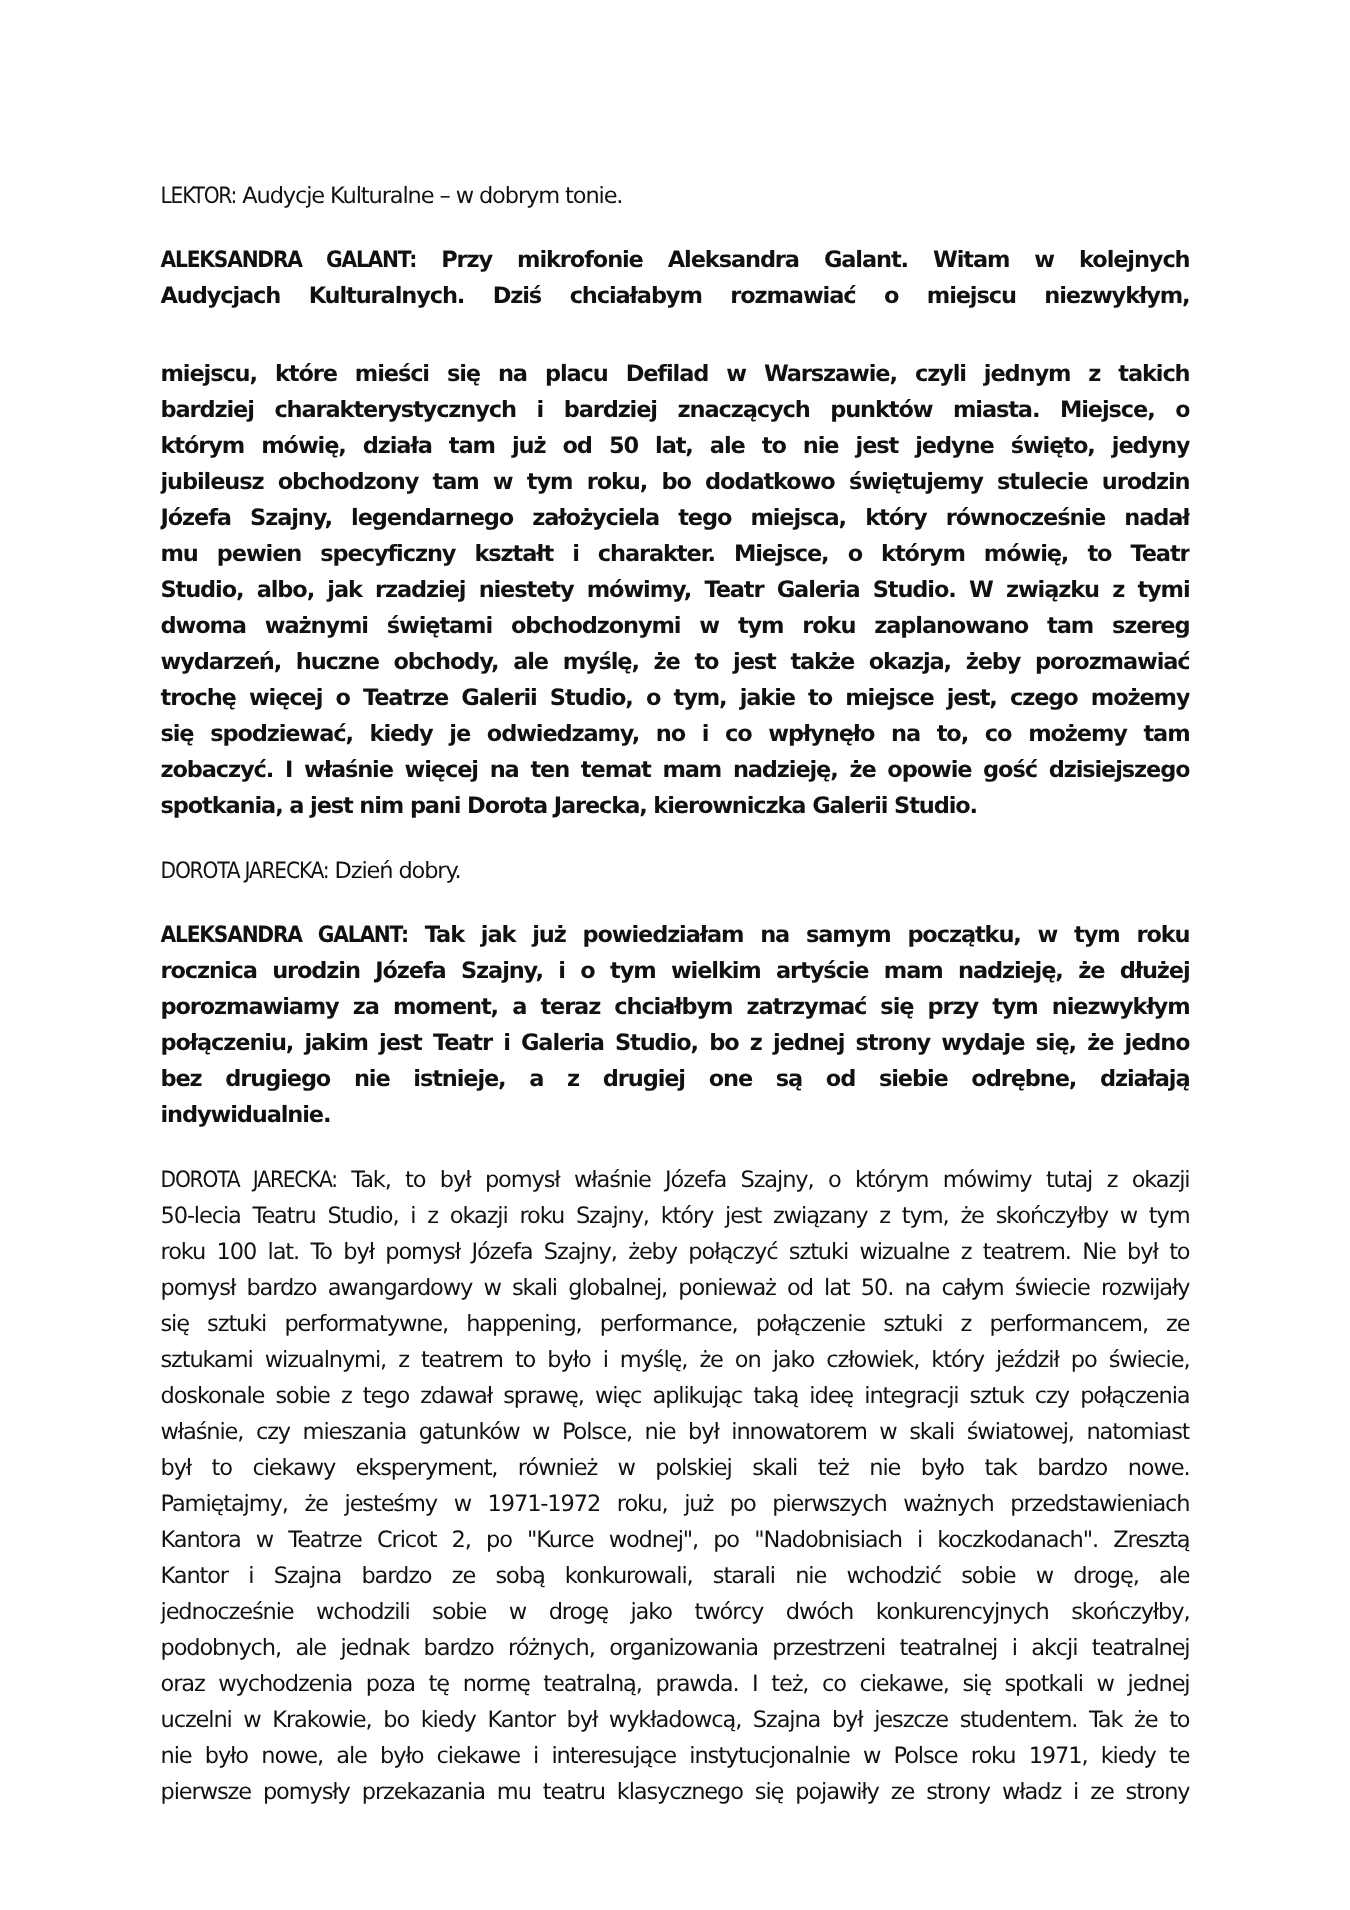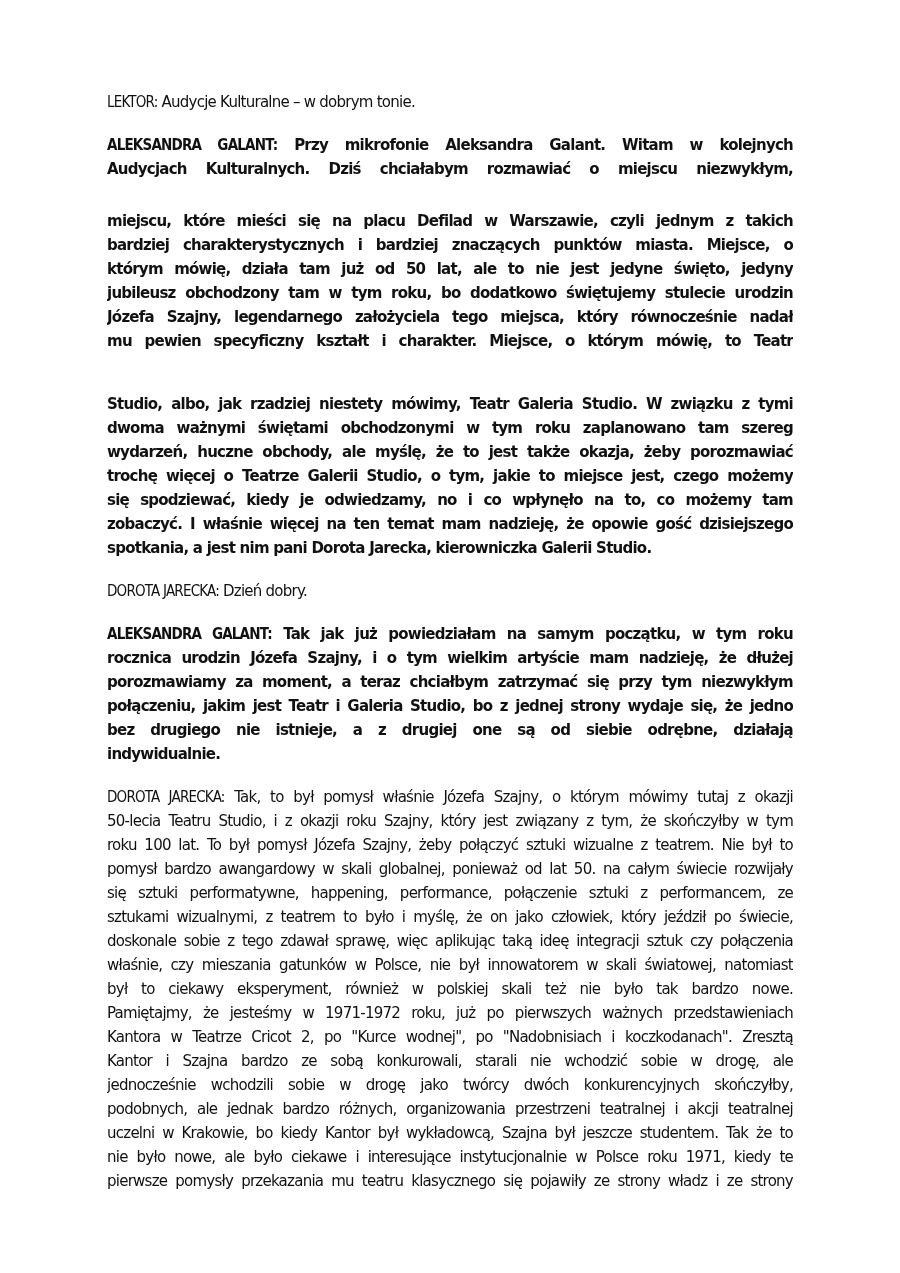--- a/index.html
+++ b/index.html
@@ -11,21 +11,21 @@
       width: 900px;
       height: 1273px;
       position: relative;
       overflow: hidden;
       font-family: "DejaVu Sans", sans-serif;
       color: #111111;
     }
     .page {
       position: absolute;
       left: 107px;
-      top: 90px;
+      top: 118px;
       width: 686px;
     }
     .para {
       margin: 0 0 19px 0;
     }
     .line {
       display: block;
       height: 24px;
       line-height: 24px;
       white-space: nowrap;
@@ -64,21 +64,21 @@
     </div>
     <div class="para bold-para">
       <span class="line" style="white-space: normal; width: 686px; overflow: hidden;"><span class="speaker">ALEKSANDRA GALANT:</span> <span>Przy mikrofonie Aleksandra Galant. Witam w kolejnych</span></span>
       <span class="line" style="white-space: normal; width: 686px; overflow: hidden;"><span>Audycjach Kulturalnych. Dziś chciałabym rozmawiać o miejscu niezwykłym,</span></span>
       <span class="line" style="white-space: normal; width: 686px; overflow: hidden; margin-top: 28px;"><span>miejscu, które mieści się na placu Defilad w Warszawie, czyli jednym z takich</span></span>
       <span class="line" style="white-space: normal; width: 686px; overflow: hidden;"><span>bardziej charakterystycznych i bardziej znaczących punktów miasta. Miejsce, o</span></span>
       <span class="line" style="white-space: normal; width: 686px; overflow: hidden;"><span>którym mówię, działa tam już od 50 lat, ale to nie jest jedyne święto, jedyny</span></span>
       <span class="line" style="white-space: normal; width: 686px; overflow: hidden;"><span>jubileusz obchodzony tam w tym roku, bo dodatkowo świętujemy stulecie urodzin</span></span>
       <span class="line" style="white-space: normal; width: 686px; overflow: hidden;"><span>Józefa Szajny, legendarnego założyciela tego miejsca, który równocześnie nadał</span></span>
       <span class="line" style="white-space: normal; width: 686px; overflow: hidden;"><span>mu pewien specyficzny kształt i charakter. Miejsce, o którym mówię, to Teatr</span></span>
-      <span class="line" style="white-space: normal; width: 686px; overflow: hidden; margin-top: 39px;"><span>Studio, albo, jak rzadziej niestety mówimy, Teatr Galeria Studio. W związku z tymi</span></span>
+      <span class="line" style="white-space: normal; width: 686px; overflow: hidden;"><span>Studio, albo, jak rzadziej niestety mówimy, Teatr Galeria Studio. W związku z tymi</span></span>
       <span class="line" style="white-space: normal; width: 686px; overflow: hidden;"><span>dwoma ważnymi świętami obchodzonymi w tym roku zaplanowano tam szereg</span></span>
       <span class="line" style="white-space: normal; width: 686px; overflow: hidden;"><span>wydarzeń, huczne obchody, ale myślę, że to jest także okazja, żeby porozmawiać</span></span>
       <span class="line" style="white-space: normal; width: 686px; overflow: hidden;"><span>trochę więcej o Teatrze Galerii Studio, o tym, jakie to miejsce jest, czego możemy</span></span>
       <span class="line" style="white-space: normal; width: 686px; overflow: hidden;"><span>się spodziewać, kiedy je odwiedzamy, no i co wpłynęło na to, co możemy tam</span></span>
       <span class="line" style="white-space: normal; width: 686px; overflow: hidden;"><span>zobaczyć. I właśnie więcej na ten temat mam nadzieję, że opowie gość dzisiejszego</span></span>
       <span class="line last" style="white-space: normal; width: 686px; overflow: hidden;"><span>spotkania, a jest nim pani Dorota Jarecka, kierowniczka Galerii Studio.</span></span>
     </div>
     <div class="para plain-para">
       <span class="line last" style="white-space: normal; width: 686px; overflow: hidden;"><span class="speaker">DOROTA JARECKA:</span> <span>Dzień dobry.</span></span>
     </div>
@@ -98,17 +98,18 @@
       <span class="line" style="white-space: normal; width: 686px; overflow: hidden;"><span>się sztuki performatywne, happening, performance, połączenie sztuki z performancem, ze</span></span>
       <span class="line" style="white-space: normal; width: 686px; overflow: hidden;"><span>sztukami wizualnymi, z teatrem to było i myślę, że on jako człowiek, który jeździł po świecie,</span></span>
       <span class="line" style="white-space: normal; width: 686px; overflow: hidden;"><span>doskonale sobie z tego zdawał sprawę, więc aplikując taką ideę integracji sztuk czy połączenia</span></span>
       <span class="line" style="white-space: normal; width: 686px; overflow: hidden;"><span>właśnie, czy mieszania gatunków w Polsce, nie był innowatorem w skali światowej, natomiast</span></span>
       <span class="line" style="white-space: normal; width: 686px; overflow: hidden;"><span>był to ciekawy eksperyment, również w polskiej skali też nie było tak bardzo nowe.</span></span>
       <span class="line" style="white-space: normal; width: 686px; overflow: hidden;"><span>Pamiętajmy, że jesteśmy w 1971-1972 roku, już po pierwszych ważnych przedstawieniach</span></span>
       <span class="line" style="white-space: normal; width: 686px; overflow: hidden;"><span>Kantora w Teatrze Cricot 2, po "Kurce wodnej", po "Nadobnisiach i koczkodanach". Zresztą</span></span>
       <span class="line" style="white-space: normal; width: 686px; overflow: hidden;"><span>Kantor i Szajna bardzo ze sobą konkurowali, starali nie wchodzić sobie w drogę, ale</span></span>
       <span class="line" style="white-space: normal; width: 686px; overflow: hidden;"><span>jednocześnie wchodzili sobie w drogę jako twórcy dwóch konkurencyjnych skończyłby,</span></span>
       <span class="line" style="white-space: normal; width: 686px; overflow: hidden;"><span>podobnych, ale jednak bardzo różnych, organizowania przestrzeni teatralnej i akcji teatralnej</span></span>
+      <span class="line" style="white-space: normal; width: 686px; overflow: hidden;"><span>oraz wychodzenia poza tę normę teatralną, prawda. I też, co ciekawe, się spotkali w jednej</span></span>
       <span class="line" style="white-space: normal; width: 686px; overflow: hidden;"><span>uczelni w Krakowie, bo kiedy Kantor był wykładowcą, Szajna był jeszcze studentem. Tak że to</span></span>
       <span class="line" style="white-space: normal; width: 686px; overflow: hidden;"><span>nie było nowe, ale było ciekawe i interesujące instytucjonalnie w Polsce roku 1971, kiedy te</span></span>
       <span class="line" style="white-space: normal; width: 686px; overflow: hidden;"><span>pierwsze pomysły przekazania mu teatru klasycznego się pojawiły ze strony władz i ze strony</span></span>
     </div>
   </div>
 
 </body></html>

